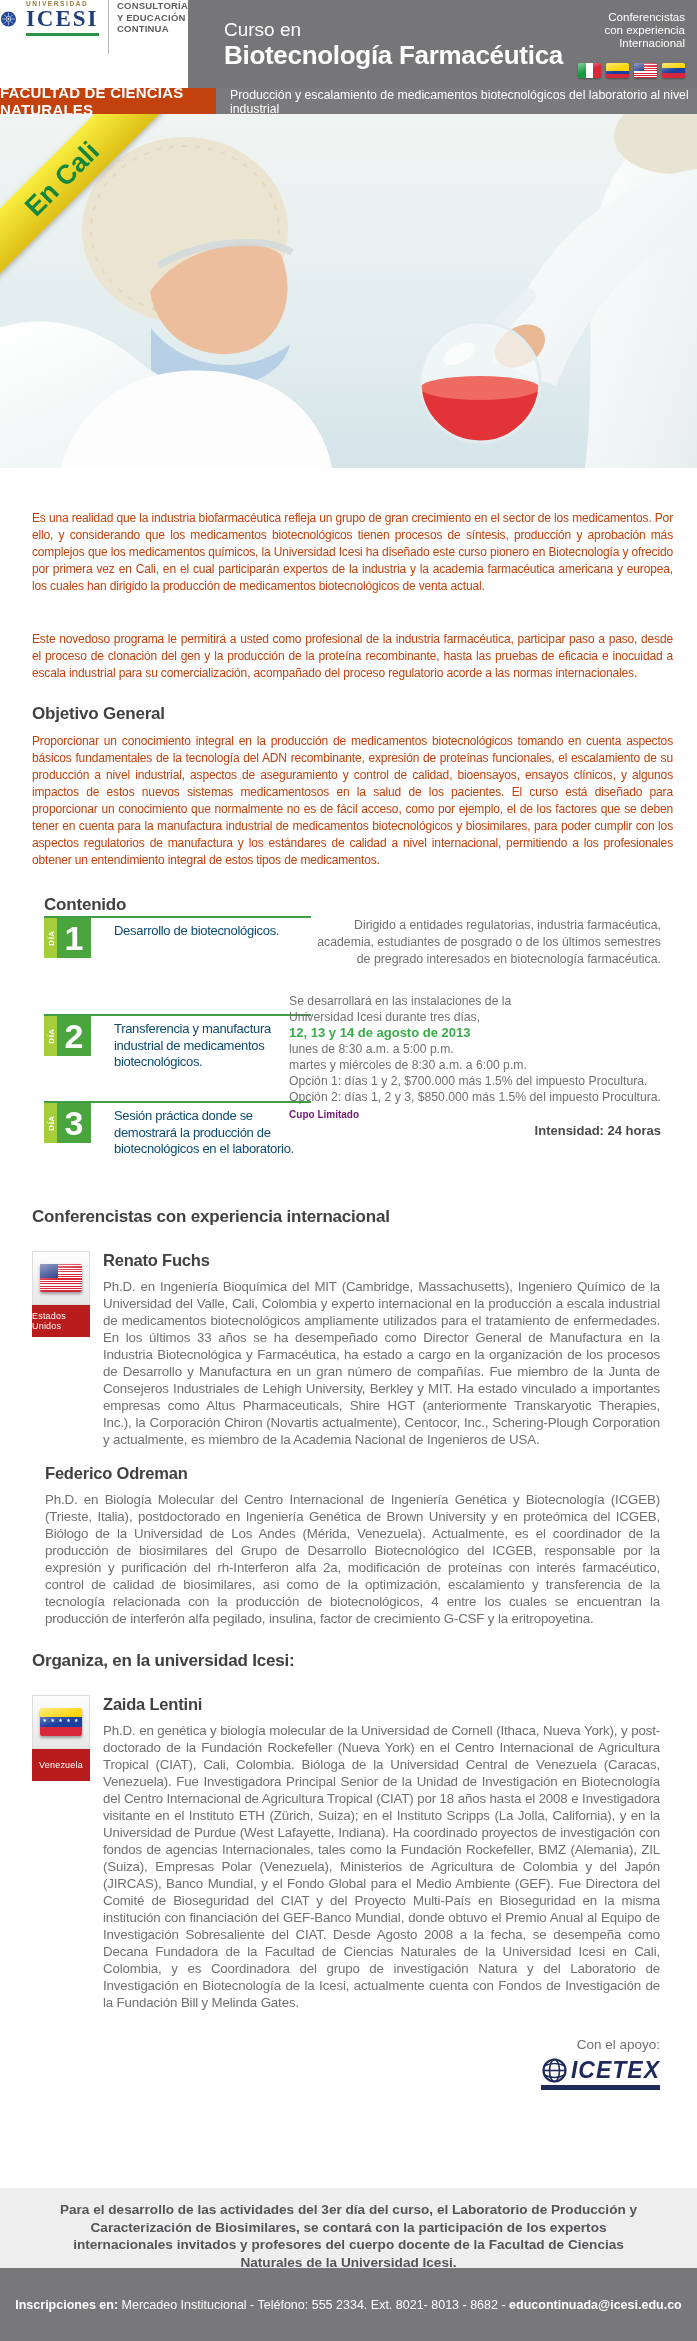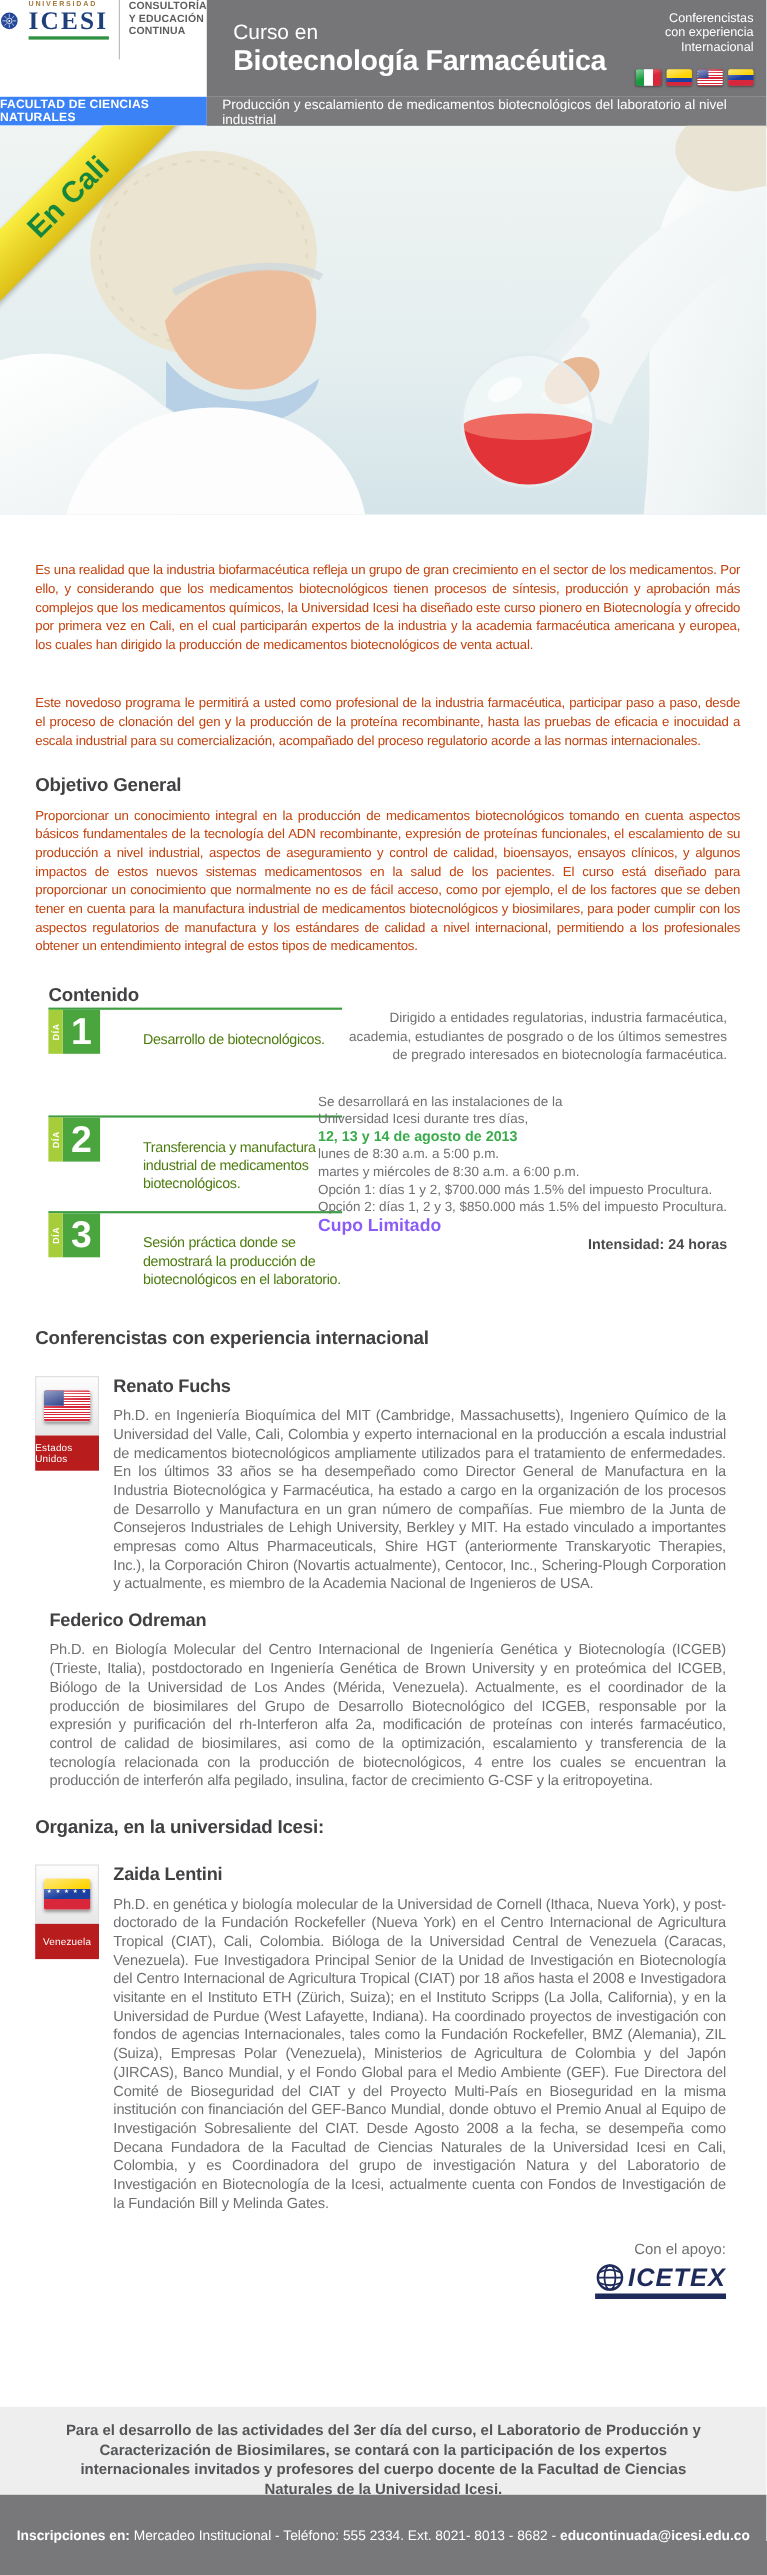--- a/index.html
+++ b/index.html
@@ -8,38 +8,38 @@
 
   
   .header { display:flex; height:88px; }
   .logo-cell { width:188px; background:#fff; display:flex; align-items:flex-start; justify-content:center; gap:9px; }
   .logo-text { display:flex; flex-direction:column; }
   .logo-univ { font-size:6.5px; letter-spacing:1.6px; color:#a07a3e; font-weight:bold; margin-bottom:1px; }
   .logo-icesi { font-family:"Liberation Serif", serif; font-size:23px; letter-spacing:2px; color:#1e3f7b; font-weight:bold; line-height:22px; }
   .logo-underline { height:3px; background:#2f9242; margin-top:3px; width:100%; }
   .logo-divider { width:1px; height:54px; background:#b4b7ba; }
   .logo-tagline { font-size:9.5px; font-weight:bold; color:#5c5d5f; line-height:11.5px; letter-spacing:.2px; }
-  .header-main { flex:1; background:#767678; color:#fff; position:relative; display:flex; flex-direction:column; justify-content:center; padding-left:24px; }
+  .header-main { flex:1; background:#767678; color:#fff; position:relative; display:flex; flex-direction:column; justify-content:center; padding-left:36px; }
   .course-prefix { font-size:19px; line-height:22px; font-weight:normal; }
   .course-title { font-size:26px; line-height:28px; font-weight:bold; letter-spacing:-.3px; }
   .speakers-note { position:absolute; top:11px; right:12px; text-align:right; font-size:11.5px; line-height:13px; }
   .header-flags { position:absolute; bottom:10px; right:12px; display:flex; gap:5px; }
   .flag { position:relative; overflow:hidden; border-radius:2px; }
   .flag.small { width:23px; height:15px; box-shadow:0 1px 2px rgba(0,0,0,.35); }
   .flag::after { content:""; position:absolute; inset:0; background:linear-gradient(160deg, rgba(255,255,255,.5), rgba(255,255,255,0) 50%); }
   .flag-italy { background:linear-gradient(90deg,#169b3e 0 33.4%, #ffffff 33.4% 66.7%, #d8273a 66.7%); }
   .flag-colombia { background:linear-gradient(180deg,#ffd400 0 50%, #1c3fa0 50% 75%, #d8273a 75%); }
   .flag-usa { background:repeating-linear-gradient(180deg,#d8273a 0 1.2px, #ffffff 1.2px 2.4px); }
   .flag-usa .canton { position:absolute; top:0; left:0; width:44%; height:50%; background:#2b3f8c; }
   .flag-venezuela { background:linear-gradient(180deg,#ffd400 0 33.4%, #1c3fa0 33.4% 66.7%, #d8273a 66.7%); }
   .flag .stars { position:absolute; left:0; right:0; top:34%; text-align:center; color:#fff; font-size:5px; line-height:5px; letter-spacing:1px; }
 
   
   .subbar { display:flex; height:26px; }
-  .faculty-bar { width:188px; background:#3b82f6; color:#fff; font-size:11px; font-weight:bold; letter-spacing:.2px; display:flex; align-items:center; justify-content:center; }
+  .faculty-bar { width:216px; background:#c2410c; color:#fff; font-size:15px; font-weight:bold; letter-spacing:.2px; display:flex; align-items:center; justify-content:center; }
   .subtitle-wrap { flex:1; display:flex; flex-direction:column; }
   .accent-line { height:4px; background:linear-gradient(90deg,#3fa044 0%, #a8c832 28%, #d6d21e 45%, #5aa73c 70%, #2f9242 100%); }
   .subtitle { flex:1; background:#7a7a7c; color:#fff; font-size:12.3px; display:flex; align-items:center; padding-left:14px; }
 
   
   .hero { position:relative; height:354px; overflow:hidden; }
   .hero svg { display:block; }
   .ribbon { position:absolute; top:42px; left:-63px; width:250px; height:46px; transform:rotate(-45deg); background:linear-gradient(180deg,#f9ee3f,#ddbf17); display:flex; align-items:center; justify-content:center; color:#15863c; font-weight:bold; font-size:27px; box-shadow:0 2px 5px rgba(0,0,0,.25); }
 
   
@@ -52,27 +52,27 @@
 
   
   .contenido { position:relative; height:292px; margin-top:26px; }
   .contenido-h { position:absolute; top:0; left:44px; padding-left:0; }
   .day-row { position:absolute; left:44px; width:267px; border-top:2px solid #3f9e43; display:flex; }
   .day-row.d1 { top:21px; } .day-row.d2 { top:119px; } .day-row.d3 { top:206px; }
   .day-badge { display:flex; }
   .day-strip { width:13px; height:40px; background:#a6cd3a; position:relative; }
   .day-strip span { position:absolute; left:50%; top:50%; transform:translate(-50%,-50%) rotate(-90deg); font-size:8px; font-weight:bold; color:#fff; letter-spacing:.5px; }
   .day-num { width:34px; height:40px; background:#4ba53e; color:#fff; font-weight:bold; font-size:34px; line-height:1; display:flex; align-items:center; justify-content:center; }
-  .day-text { margin-left:39px; width:200px; padding-top:19px; font-size:13px; line-height:16.5px; letter-spacing:-.3px; color:#4d7c0f; }
+  .day-text { margin-left:23px; width:200px; padding-top:5px; font-size:13px; line-height:16.5px; letter-spacing:-.3px; color:#0c4a6e; }
   .audience { position:absolute; top:22px; right:36px; text-align:right; font-size:12.3px; line-height:17px; color:#6f7072; }
   .audience div { white-space:nowrap; }
   .schedule { position:absolute; top:98px; right:36px; text-align:left; font-size:12.2px; line-height:16px; color:#6f7072; }
   .schedule div { white-space:nowrap; }
   .schedule .dates { color:#3aab4a; font-weight:bold; font-size:13px; }
-  .schedule .cupo { color:#8b5cf6; font-weight:bold; font-size:16px; margin-top:2px; }
+  .schedule .cupo { color:#701a75; font-weight:bold; font-size:10px; margin-top:2px; }
   .intensity { position:absolute; top:228px; right:36px; font-size:13px; font-weight:bold; color:#4a4a4c; white-space:nowrap; }
 
   
   .speakers-h { margin-top:20px; }
   .organiza-h { margin-top:24px; }
   .speaker { display:flex; padding:0 37px 0 32px; margin-top:24px; }
   .speaker.tight { margin-top:16px; }
   .speaker-flag-card { width:58px; flex:0 0 58px; }
   .speaker-flag-box { height:54px; background:linear-gradient(180deg,#fdfdfd,#e7e7e7); border:1px solid #ddd; display:flex; align-items:center; justify-content:center; }
   .speaker-flag-box .flag { width:42px; height:28px; box-shadow:0 2px 3px rgba(0,0,0,.35); }

